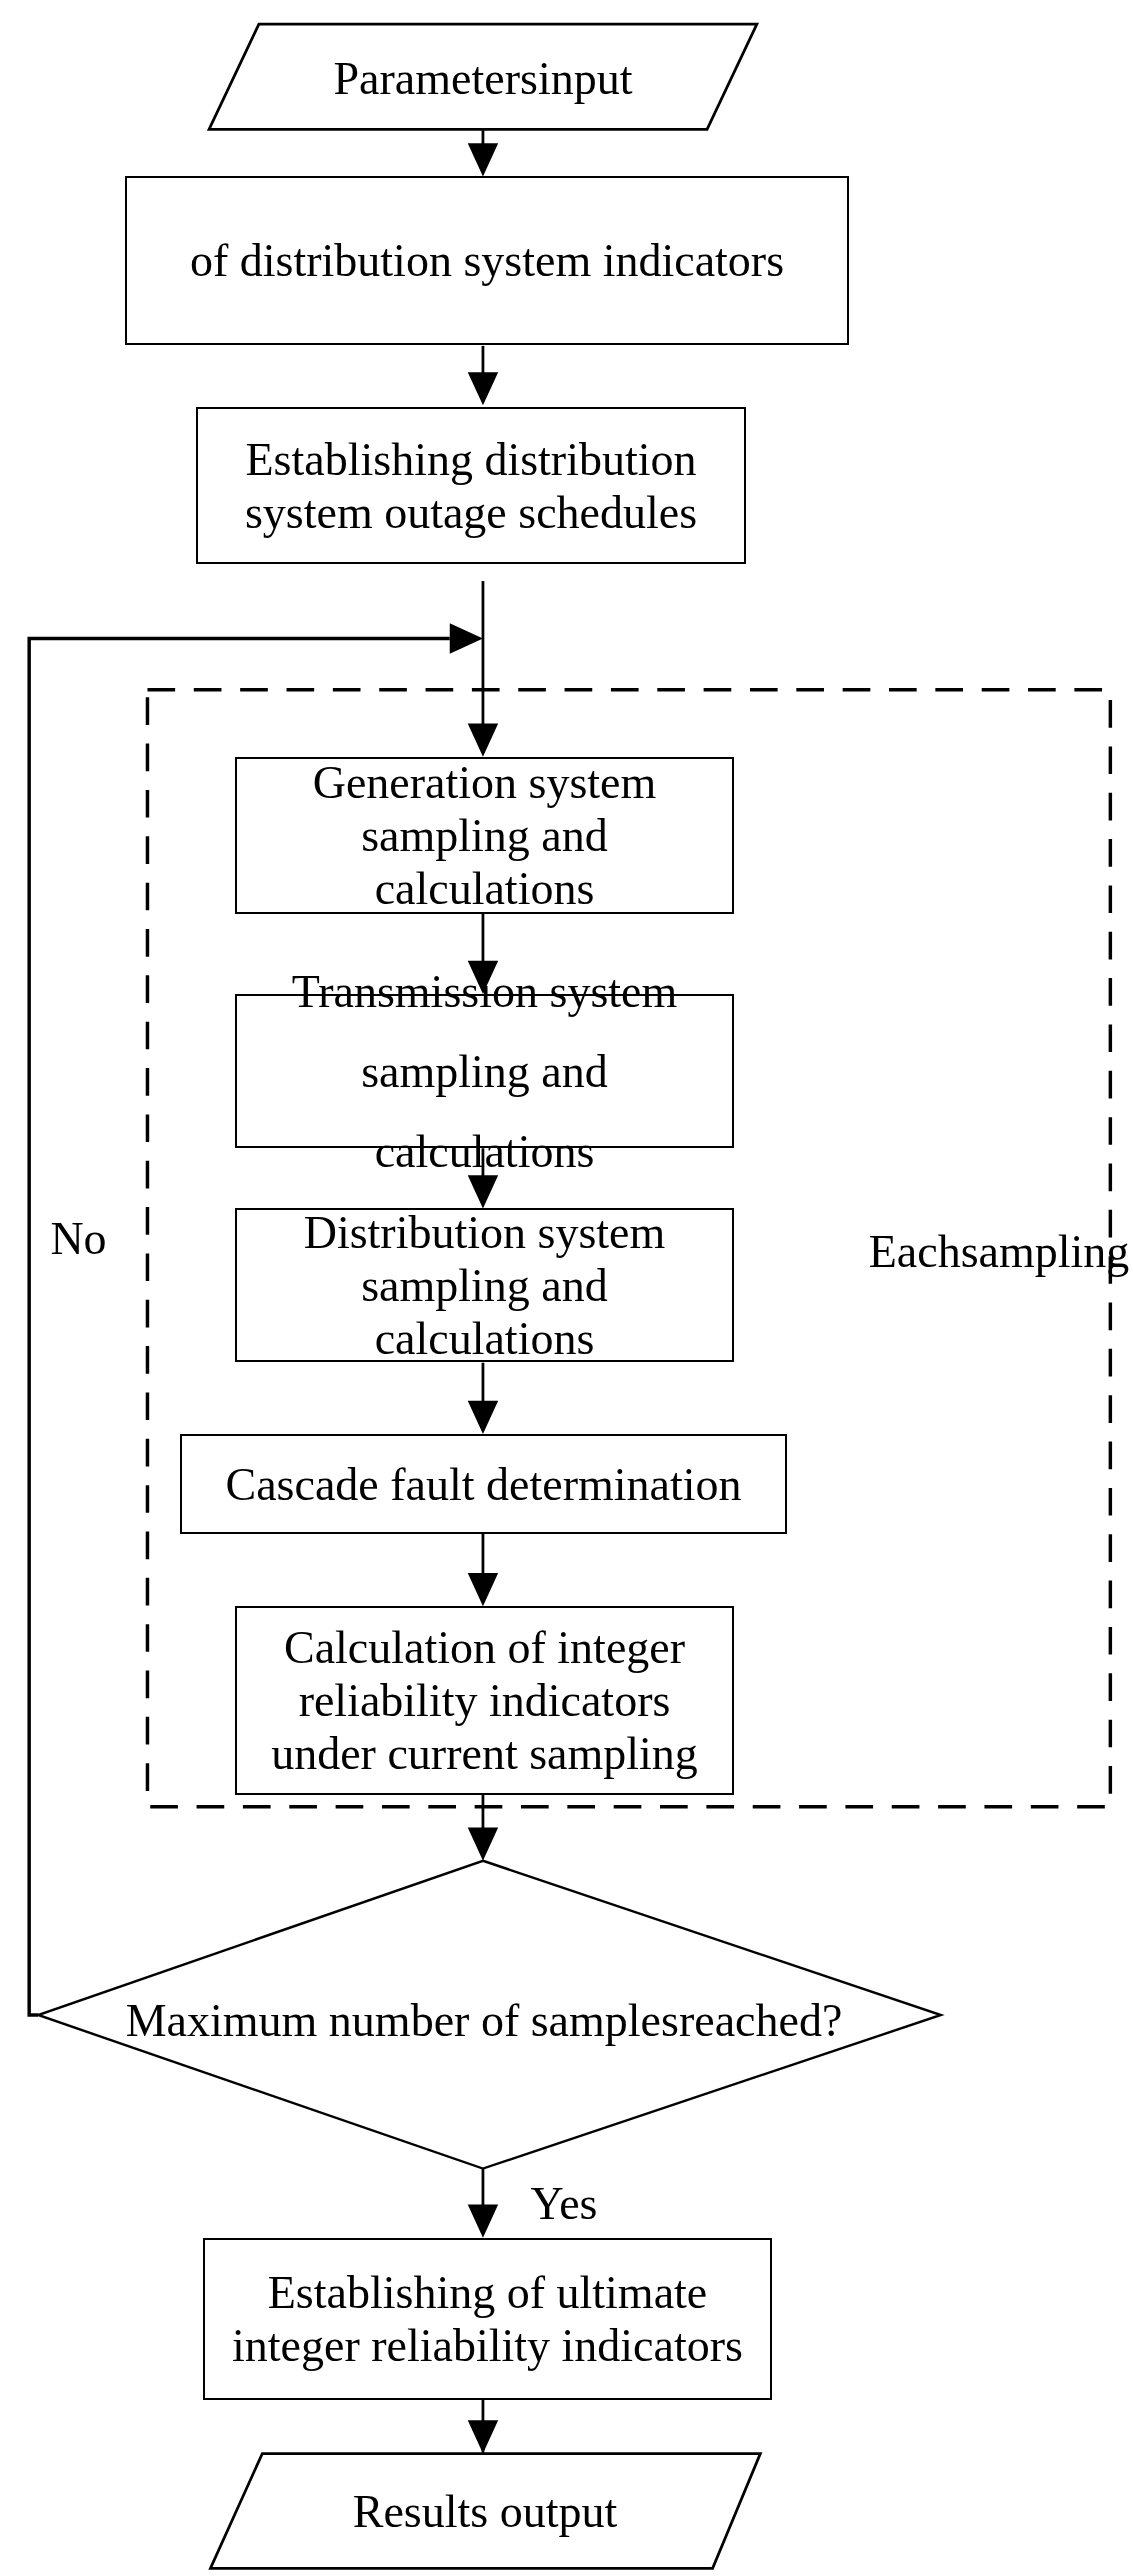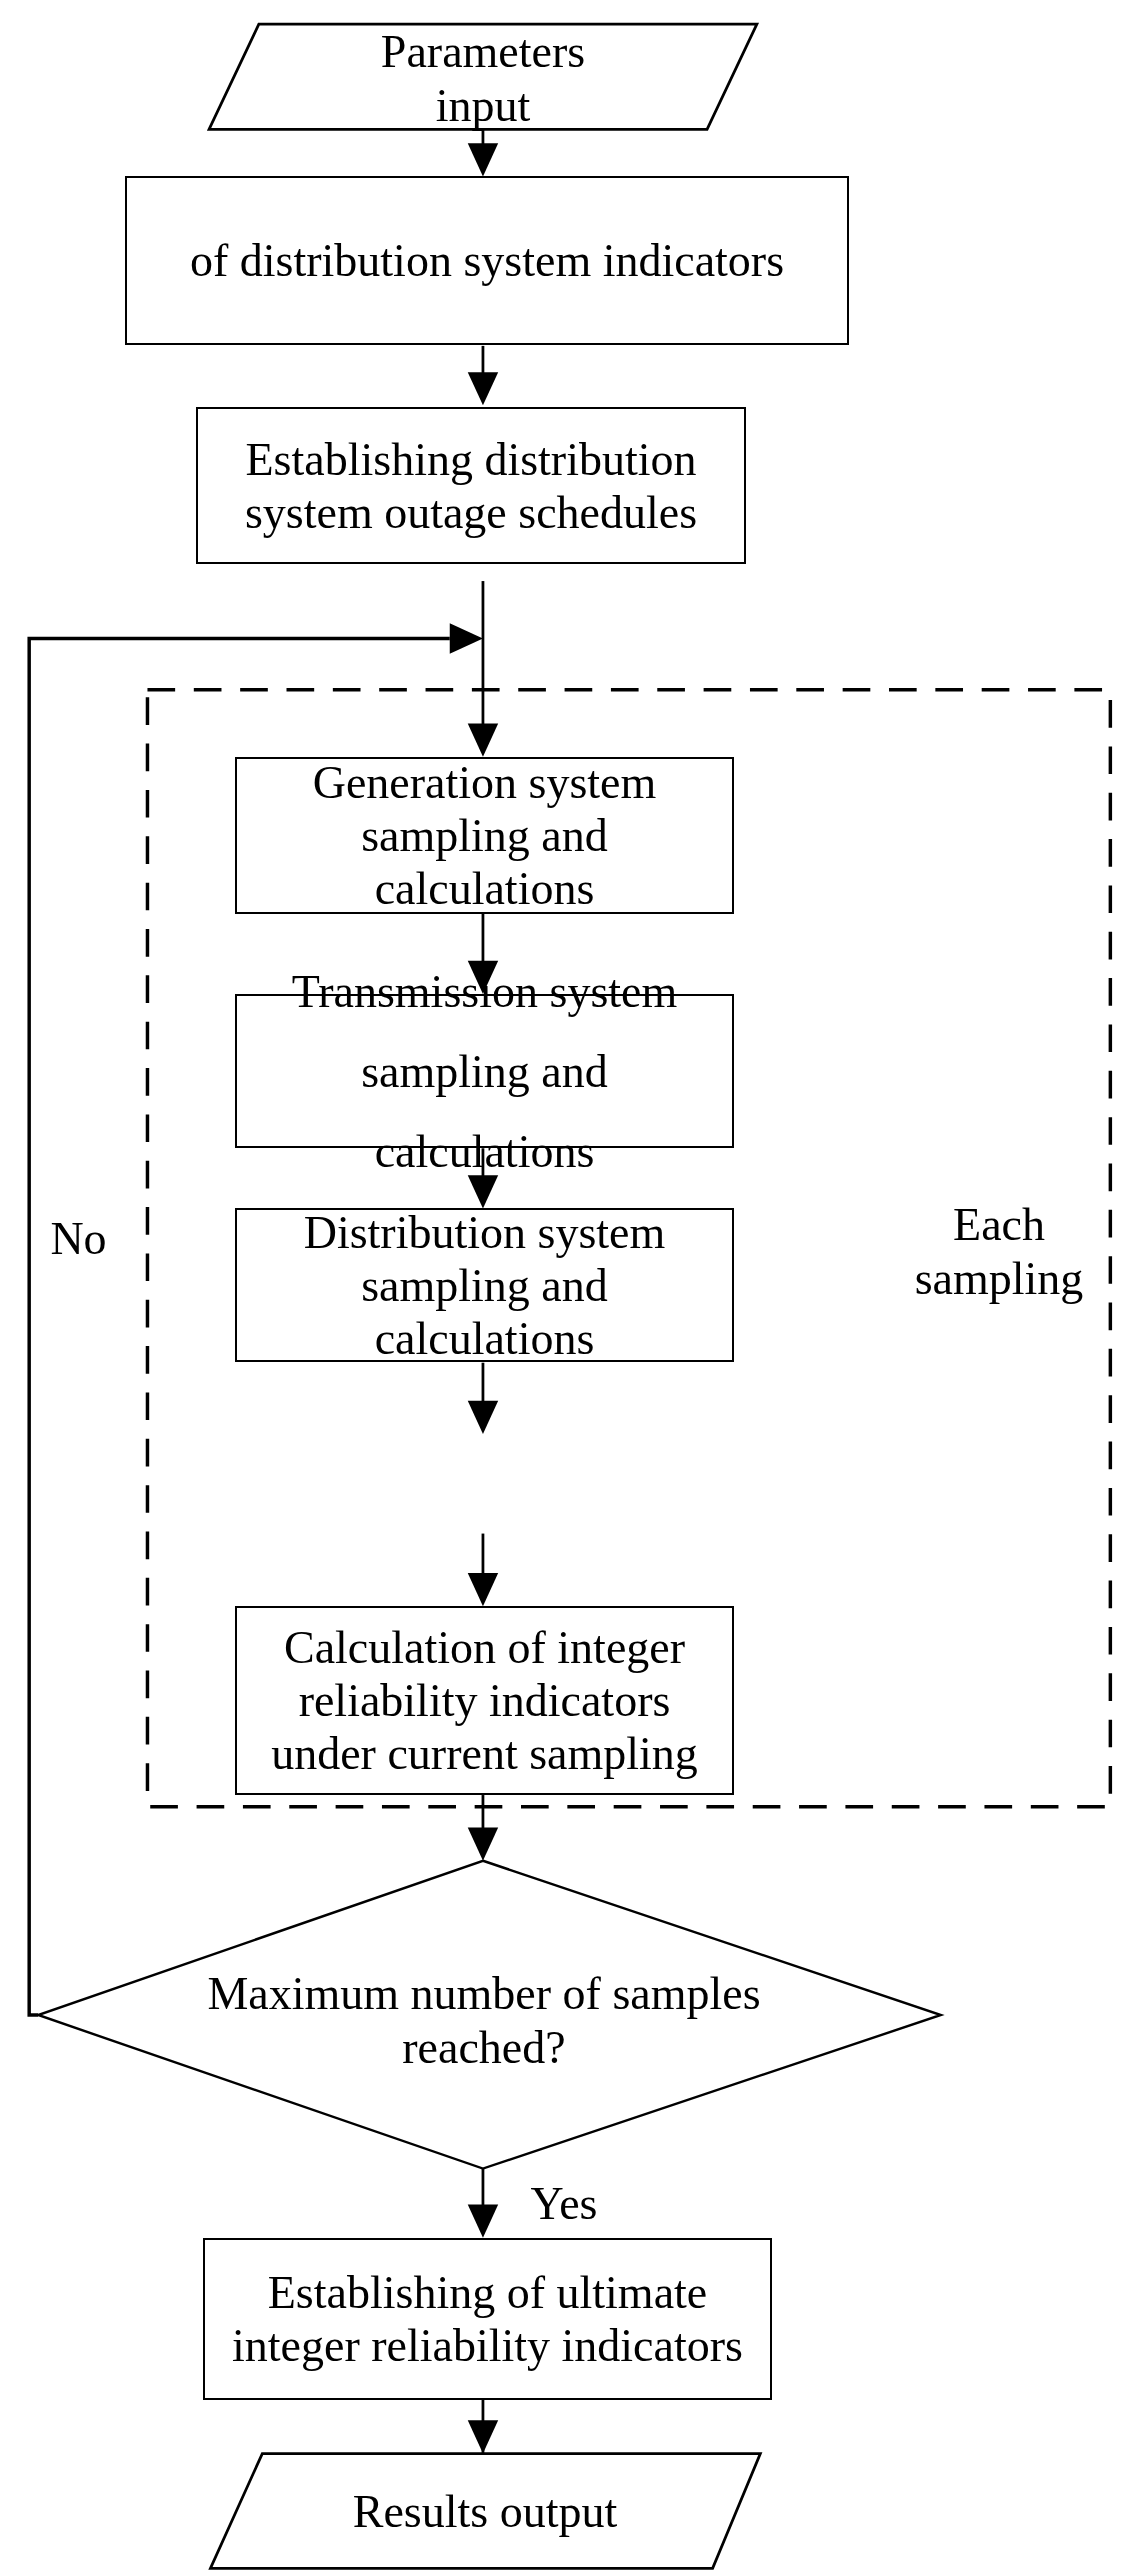--- a/index.html
+++ b/index.html
@@ -23,21 +23,21 @@
     align-items: center;
     justify-content: center;
     text-align: center;
     font-size: 46px;
     line-height: 53px;
     white-space: nowrap;
   }
   .freetext {
     position: absolute;
     display: flex;
-    flex-direction: column;
+    flex-direction: row;
     align-items: center;
     justify-content: center;
     text-align: center;
     font-size: 46px;
     line-height: 54px;
     white-space: nowrap;
     background: transparent;
   }
 </style>
 </head>
@@ -110,20 +110,23 @@
     <div>sampling and</div>
     <div>calculations</div>
   </div>
 
   <div class="node" style="left:235px; top:1208px; width:499px; height:154px;">
     <div>Distribution system</div>
     <div>sampling and</div>
     <div>calculations</div>
   </div>
 
+  <div class="node" style="left:180px; top:1434px; width:607px; height:100px;">
+    <div>Cascade fault determination</div>
+  </div>
 
   <div class="node" style="left:235px; top:1606px; width:499px; height:189px;">
     <div>Calculation of integer</div>
     <div>reliability indicators</div>
     <div>under current sampling</div>
   </div>
 
   <div class="freetext" style="left:138px; top:1967px; width:692px; height:108px;">
     <div>Maximum number of samples</div>
     <div>reached?</div>

